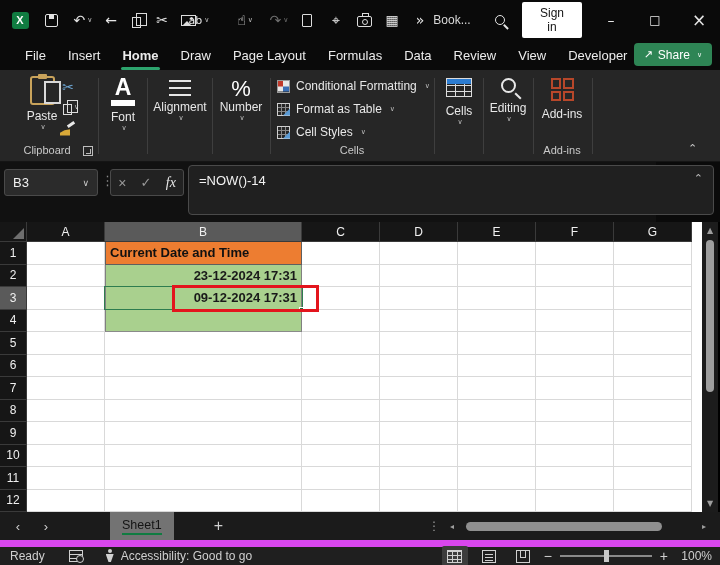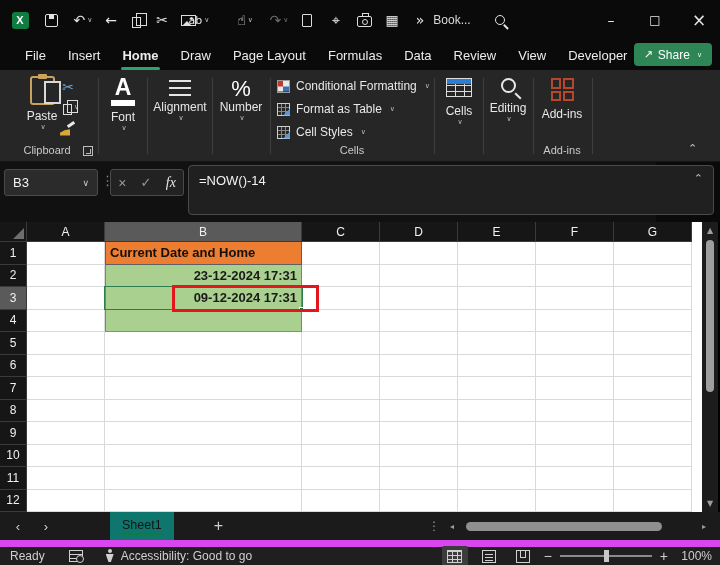--- a/index.html
+++ b/index.html
@@ -97,21 +97,21 @@
   .selbox{position:absolute;border:1.5px solid #2e7d4f;pointer-events:none;}
   .fillhandle{position:absolute;width:5px;height:5px;background:#1d6b3c;border:1px solid #fff;pointer-events:none;}
   .annot{position:absolute;border:3px solid #E3151D;pointer-events:none;z-index:5;}
   .vscroll{position:absolute;left:702px;top:0;width:16px;height:290px;background:#1c1c1c;display:flex;flex-direction:column;align-items:center;}
   .vthumb{position:absolute;left:4px;top:18px;width:8px;height:152px;background:#9e9e9e;border-radius:4px;cursor:grab;}
   .sarrow{color:#9e9e9e;font-size:8px;font-family:"DejaVu Sans",sans-serif;cursor:pointer;}
 
   
   .sheetbar{position:absolute;left:0;top:512px;width:720px;height:28px;background:#1b1b1b;display:flex;align-items:center;}
   .snav{color:#cfcfcf;font-size:13px;width:28px;text-align:center;cursor:pointer;}
-  .sheettab{margin-left:50px;height:28px;background:#0f766e;padding:0 12px;display:flex;align-items:center;cursor:pointer;}
+  .sheettab{margin-left:50px;height:28px;background:#737373;padding:0 12px;display:flex;align-items:center;cursor:pointer;}
   .sheettab span{font-size:12.5px;color:#141414;border-bottom:2px solid #107C41;padding-bottom:1px;}
   .addsheet{color:#cfcfcf;font-size:16px;margin-left:40px;cursor:pointer;}
   .sdots{position:absolute;left:428px;color:#9a9a9a;font-size:12px;cursor:pointer;}
   .hscroll{position:absolute;left:450px;top:5px;width:256px;height:18px;display:flex;align-items:center;}
   .hthumb{position:absolute;left:16px;width:196px;height:9px;background:#8f8f8f;border-radius:5px;cursor:grab;}
 
   
   .statusbar{position:absolute;left:0;top:540px;width:720px;height:25px;background:#1f1f1f;border-top:7px solid #d946ef;display:flex;align-items:center;color:#cfcfcf;font-size:12px;}
   .macroicon{width:14px;height:12px;border:1px solid #d0d0d0;position:relative;background:linear-gradient(#d0d0d0 1px,transparent 1px) 0 3px/100% 4px;}
   .macroicon:after{content:"";position:absolute;right:-2px;bottom:-2px;width:6px;height:6px;border:1px solid #d0d0d0;border-radius:50%;background:#1f1f1f;}
@@ -182,20 +182,23 @@
       </div>
     <div class="tb" style="left:410px;width:20px;">
         <span class="glyph">»</span>
       </div>
     <div class="tb" style="left:430px;width:44px;font-size:12px;color:#d9d9d9;">
         <span>Book...</span>
       </div>
     <div class="tb" style="left:488px;width:24px;">
         <span class="mag"></span>
       </div>
+    <div class="tb" style="left:522px;width:60px;">
+        <button class="signin">Sign in</button>
+      </div>
     <div class="tb" style="left:596px;width:30px;">
         <span class="glyph">–</span>
       </div>
     <div class="tb" style="left:640px;width:30px;">
         <span class="glyph" style="font-size:12px;">□</span>
       </div>
     <div class="tb" style="left:684px;width:30px;">
         <span class="glyph" style="font-size:17px;">×</span>
       </div>
   </div>
@@ -332,21 +335,21 @@
           <div class="hcell sel" style="width: 197px;">B</div>
           <div class="hcell" style="width: 78px;">C</div>
           <div class="hcell" style="width: 78px;">D</div>
           <div class="hcell" style="width: 78px;">E</div>
           <div class="hcell" style="width: 78px;">F</div>
           <div class="hcell" style="width: 78px;">G</div>
         </div>
         <div class="grow">
           <div class="rhead">1</div>
           <div class="cell" style="width: 78px;"></div>
-          <div class="cell fill-orange" style="width: 197px;">Current Date and Home</div>
+          <div class="cell fill-orange" style="width: 197px;">Current Date and Time</div>
           <div class="cell" style="width: 78px;"></div>
           <div class="cell" style="width: 78px;"></div>
           <div class="cell" style="width: 78px;"></div>
           <div class="cell" style="width: 78px;"></div>
           <div class="cell" style="width: 78px;"></div>
         </div>
         <div class="grow">
           <div class="rhead">2</div>
           <div class="cell" style="width: 78px;"></div>
           <div class="cell fill-green" style="width: 197px;">23-12-2024 17:31</div>

